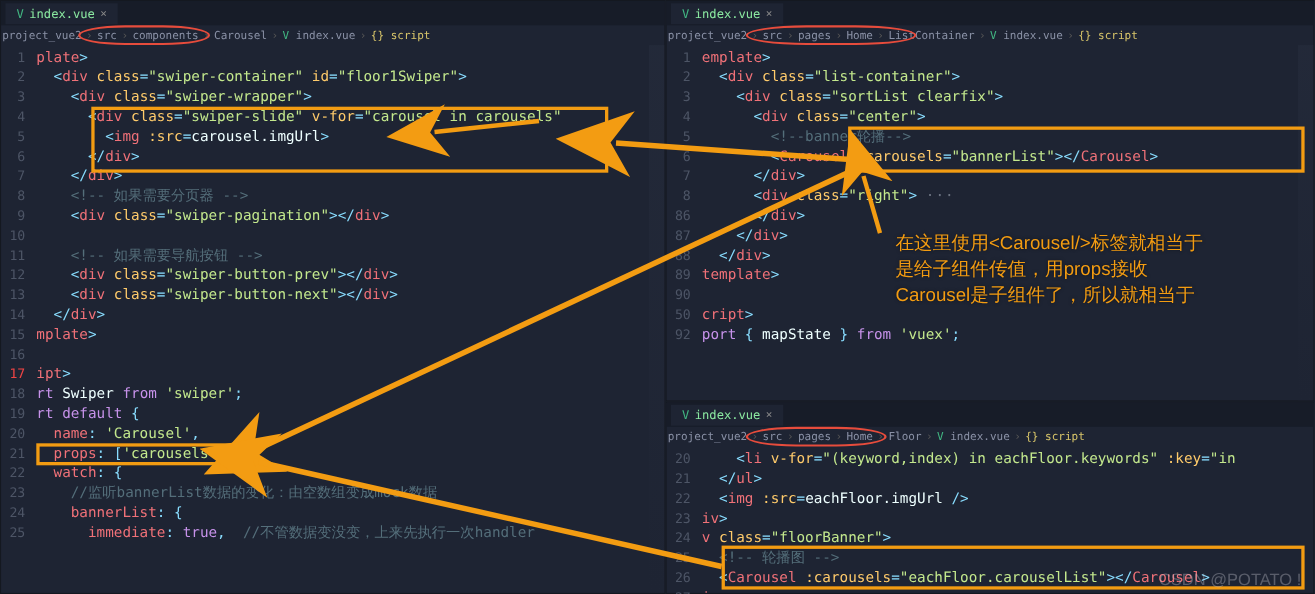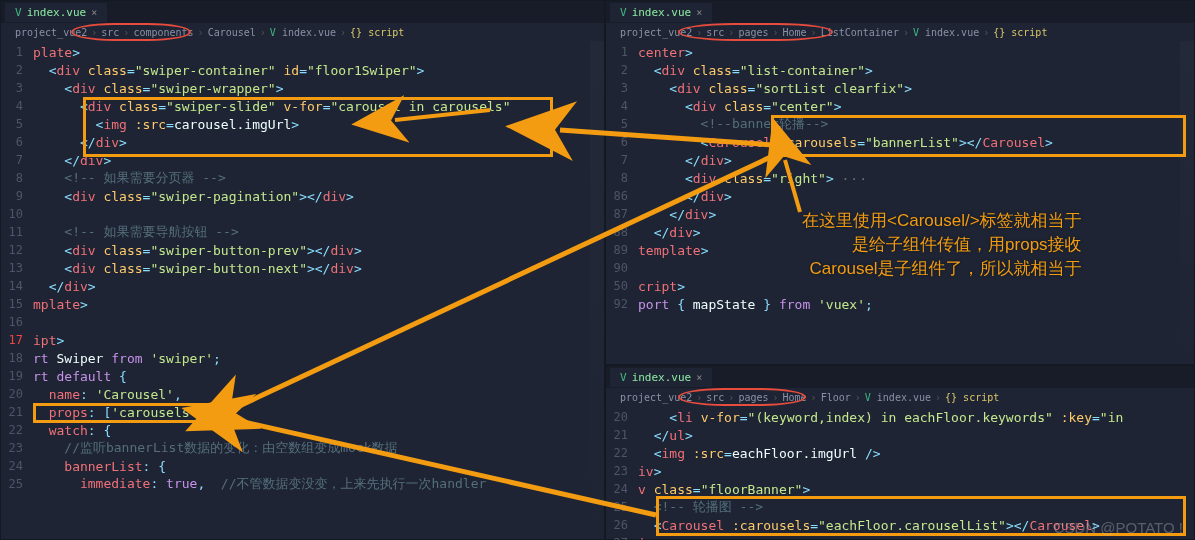--- a/index.html
+++ b/index.html
@@ -40,21 +40,21 @@
   }
   .tab-icon { color: #42b883; }
   .tab-close { color: #888; font-size: 10px; }
 
   .breadcrumb {
     height: 18px;
     font-size: 10px;
     color: #8a91a6;
     display: flex;
     align-items: center;
-    padding-left: 14px;
+    padding-left: 1px;
     gap: 4px;
     flex-wrap: nowrap;
     overflow: hidden;
   }
   .breadcrumb .sep { color: #555; }
   .breadcrumb .seg { white-space: nowrap; }
   .bc-green { color: #42b883; }
   .bc-yellow { color: #d9c66a; }
 
   .red-circle {
@@ -219,40 +219,40 @@
       <span class="sep"> › </span>
       <span class="seg">Home</span>
       <span class="sep"> › </span>
       <span class="seg">ListContainer</span>
       <span class="sep"> › </span>
       <span class="seg"><span class="bc-green">V </span>index.vue</span>
       <span class="sep"> › </span>
       <span class="seg bc-yellow">{} script</span>
     </div>
   <div class="code-area" id="code-tr">
-      <div class="line"><div class="gutter">1</div><div class="code"><span class="tag">center</span><span class="punc">&gt;</span></div></div>
+      <div class="line"><div class="gutter">1</div><div class="code"><span class="tag">emplate</span><span class="punc">&gt;</span></div></div>
       <div class="line"><div class="gutter">2</div><div class="code"><span class="punc">  &lt;</span><span class="tag">div</span><span> </span><span class="attr">class</span><span class="punc">=</span><span class="str">"list-container"</span><span class="punc">&gt;</span></div></div>
       <div class="line"><div class="gutter">3</div><div class="code"><span class="punc">    &lt;</span><span class="tag">div</span><span> </span><span class="attr">class</span><span class="punc">=</span><span class="str">"sortList clearfix"</span><span class="punc">&gt;</span></div></div>
       <div class="line"><div class="gutter">4</div><div class="code"><span class="punc">      &lt;</span><span class="tag">div</span><span> </span><span class="attr">class</span><span class="punc">=</span><span class="str">"center"</span><span class="punc">&gt;</span></div></div>
       <div class="line"><div class="gutter">5</div><div class="code"><span class="cmt">        &lt;!--banner轮播--&gt;</span></div></div>
       <div class="line"><div class="gutter">6</div><div class="code"><span class="punc">        &lt;</span><span class="tag">Carousel</span><span> </span><span class="attr">:carousels</span><span class="punc">=</span><span class="str">"bannerList"</span><span class="punc">&gt;&lt;/</span><span class="tag">Carousel</span><span class="punc">&gt;</span></div></div>
       <div class="line"><div class="gutter">7</div><div class="code"><span class="punc">      &lt;/</span><span class="tag">div</span><span class="punc">&gt;</span></div></div>
       <div class="line"><div class="gutter">8</div><div class="code"><span class="punc">      &lt;</span><span class="tag">div</span><span> </span><span class="attr">class</span><span class="punc">=</span><span class="str">"right"</span><span class="punc">&gt; </span><span class="dots">···</span></div></div>
       <div class="line"><div class="gutter">86</div><div class="code"><span class="punc">      &lt;/</span><span class="tag">div</span><span class="punc">&gt;</span></div></div>
       <div class="line"><div class="gutter">87</div><div class="code"><span class="punc">    &lt;/</span><span class="tag">div</span><span class="punc">&gt;</span></div></div>
       <div class="line"><div class="gutter">88</div><div class="code"><span class="punc">  &lt;/</span><span class="tag">div</span><span class="punc">&gt;</span></div></div>
       <div class="line"><div class="gutter">89</div><div class="code"><span class="tag">template</span><span class="punc">&gt;</span></div></div>
       <div class="line"><div class="gutter">90</div><div class="code"></div></div>
       <div class="line"><div class="gutter">50</div><div class="code"><span class="tag">cript</span><span class="punc">&gt;</span></div></div>
       <div class="line"><div class="gutter">92</div><div class="code"><span class="kw">port </span><span class="punc">{ </span><span class="ident">mapState</span><span class="punc"> } </span><span class="kw">from </span><span class="str">'vuex'</span><span class="punc">;</span></div></div>
     </div>
   <div class="minimap"></div>
   <div class="red-circle" style="left:72px; top:22px; width:155px;"></div>
   <div class="orange-box" style="left:165px; top:114px; width:415px; height:42px;"></div>
-  <div class="annotation" style="left:196px; top:208px;text-align:right;">
+  <div class="annotation" style="left:208px; top:208px;">
     <div>在这里使用&lt;Carousel/&gt;标签就相当于</div>
     <div>是给子组件传值，用props接收</div>
     <div>Carousel是子组件了，所以就相当于</div>
   </div>
 </div>
 
 <div class="pane pane-bot-right">
   <div class="tab-bar">
     <div class="tab">
       <span class="tab-icon">V</span>

